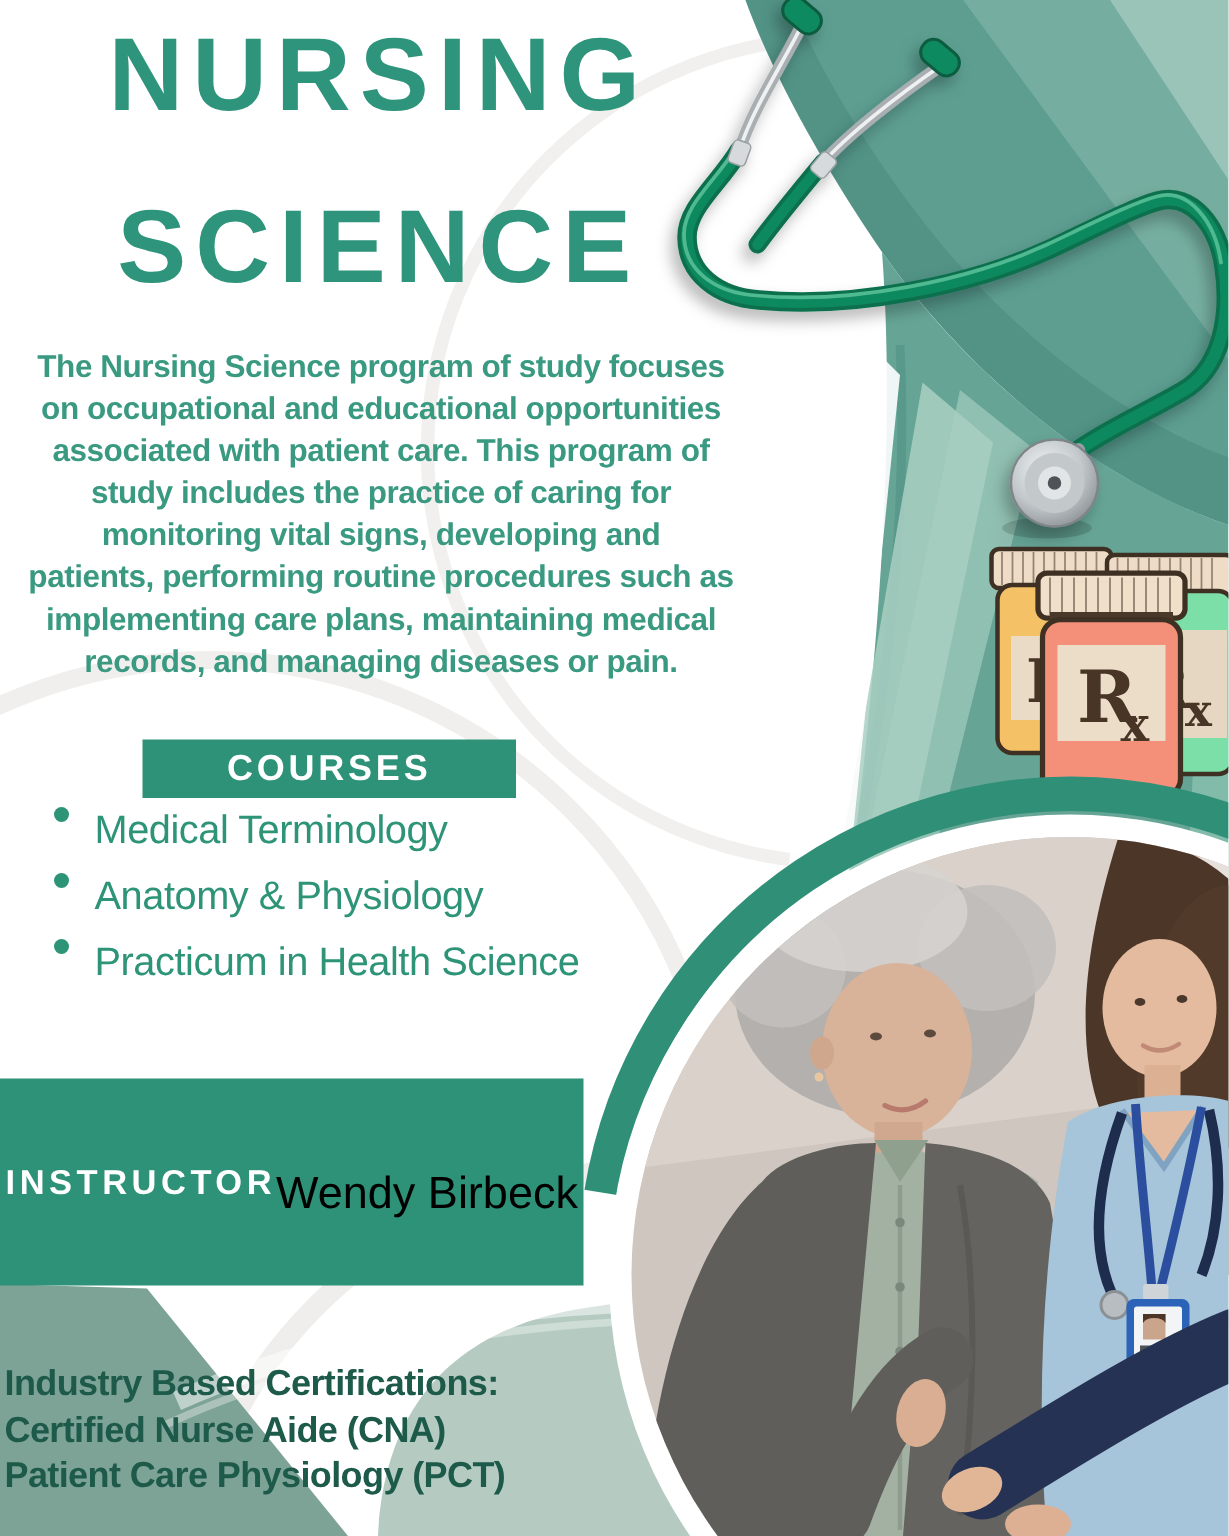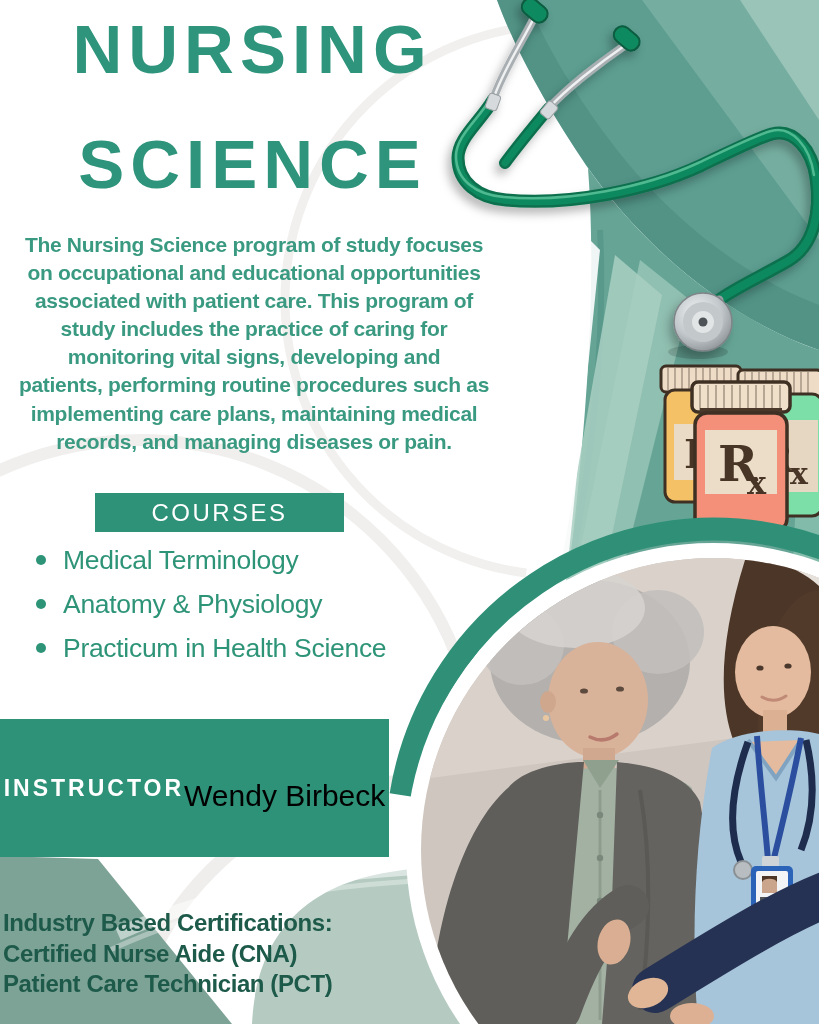--- a/index.html
+++ b/index.html
@@ -7,23 +7,23 @@
           font-family:"Liberation Sans",sans-serif;}
   .bg{position:absolute;inset:0;z-index:0;}
   .txt{position:absolute;z-index:2;}
   .title-line{left:0;width:505px;text-align:center;color:#2e947b;font-weight:bold;
               font-size:69px;letter-spacing:6px;line-height:100px;}
   .title-1{top:0;} .title-2{top:115px;}
   .para{left:6px;top:231px;width:496px;text-align:center;color:#3a9a81;}
   .para div{font-size:21px;line-height:28.1px;letter-spacing:-0.3px;white-space:nowrap;font-weight:bold;}
   .courses-banner{left:95px;top:493px;width:249px;height:39px;background:#2e9278;
                   display:flex;align-items:center;justify-content:center;}
-  .banner-label{color:#ffffff;font-weight:normal;font-size:24px;letter-spacing:2.5px;}
+  .banner-label{color:#ffffff;font-weight:bold;font-size:24px;letter-spacing:2.5px;}
   .bullets{left:36px;top:538px;}
-  .bullet-item{display:flex;align-items:center;height:44px;}
+  .bullet-item{display:flex;height:44px;}
   .dot{width:10px;height:10px;border-radius:50%;background:#2e9478;margin-right:17px;flex:none;}
   .bullet-text{color:#2e9478;font-size:26.5px;letter-spacing:-0.3px;white-space:nowrap;}
   .instructor-banner{left:0;top:719px;width:389px;height:138px;background:#2e9278;
                      display:flex;flex-direction:row;align-items:center;justify-content:center;}
   .instructor-heading{color:#ffffff;font-weight:bold;font-size:23px;letter-spacing:3px;}
   .instructor-name{color:#000000;font-size:30px;margin-top:15px;}
   .certs{left:3px;top:908px;color:#1d5a49;font-weight:bold;}
   .certs div{font-size:24px;line-height:30.5px;letter-spacing:-0.4px;white-space:nowrap;}
 </style>
 </head>
@@ -265,16 +265,16 @@
   </div>
 
   <div class="txt instructor-banner">
     <div class="instructor-heading">INSTRUCTOR</div>
     <div class="instructor-name">Wendy Birbeck</div>
   </div>
 
   <div class="txt certs">
     <div>Industry Based Certifications:</div>
     <div>Certified Nurse Aide (CNA)</div>
-    <div>Patient Care Technician (PCT)</div>
+    <div>Patient Care Physiology (PCT)</div>
   </div>
 
 </div>
 
 </body></html>

